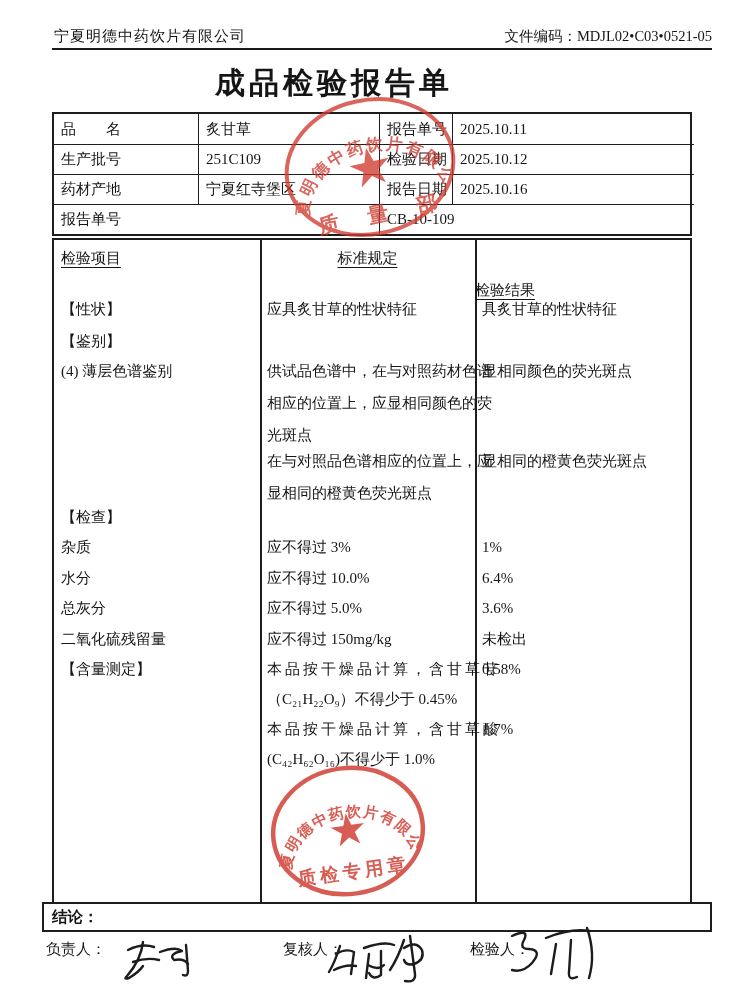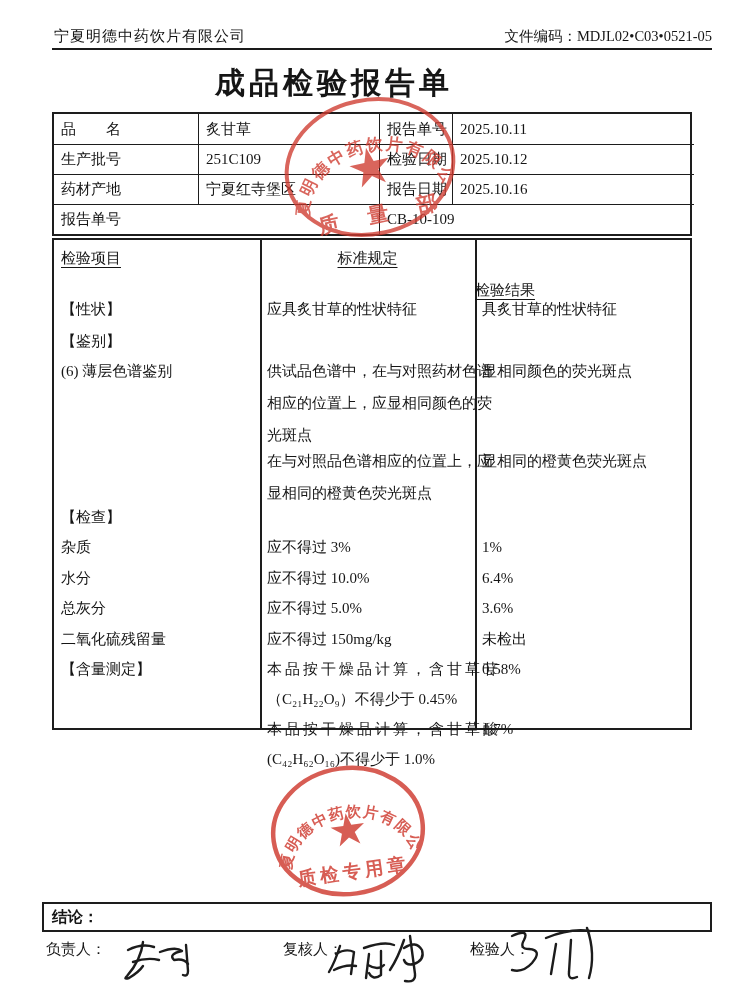--- a/index.html
+++ b/index.html
@@ -20,21 +20,21 @@
     display:grid;grid-template-columns:144px 181px 73px 242px;grid-auto-rows:30px;
     border:2px solid #1d1d1d;box-sizing:border-box;font-size:15px;
   }
   .info-table .cell{display:flex;align-items:center;padding-left:7px;box-sizing:border-box;
     border-top:1.5px solid #1d1d1d;border-left:1.5px solid #1d1d1d;white-space:nowrap;}
   .info-table .cell.r1{border-top:none;}
   .info-table .cell.c1{border-left:none;}
   .info-table .span2a{grid-column:1/3;border-left:none;}
   .info-table .span2b{grid-column:3/5;}
   
-  .main-table{position:absolute;left:52px;top:238px;width:640px;height:492px;
+  .main-table{position:absolute;left:52px;top:238px;width:640px;height:666px;
     border:2px solid #1d1d1d;box-sizing:border-box;font-size:15px;}
   .vline{position:absolute;top:0;bottom:0;width:1.5px;background:#1d1d1d;}
   .vline.v1{left:206px;} .vline.v2{left:421px;}
   .tl{position:absolute;white-space:nowrap;line-height:22px;}
   .th{text-decoration:underline;text-underline-offset:4px;}
   .center-col2{left:206px;width:215px;text-align:center;}
   .center-col3{left:421px;width:215px;margin-top:32px;}
   .c1{left:7px;} .c2{left:213px;} .c3{left:428px;}
   .spread{letter-spacing:3px;}
   
@@ -83,21 +83,21 @@
     <div class="tl th c1" style="top:7px">检验项目</div>
     <div class="tl th center-col2" style="top:7px">标准规定</div>
     <div class="tl th center-col3" style="top:7px">检验结果</div>
 
     <div class="tl c1" style="top:58px">【性状】</div>
     <div class="tl c2" style="top:58px">应具炙甘草的性状特征</div>
     <div class="tl c3" style="top:58px">具炙甘草的性状特征</div>
 
     <div class="tl c1" style="top:90px">【鉴别】</div>
 
-    <div class="tl c1" style="top:120px">(6) 薄层色谱鉴别</div>
+    <div class="tl c1" style="top:120px">(4) 薄层色谱鉴别</div>
     <div class="tl c2" style="top:120px">供试品色谱中，在与对照药材色谱</div>
     <div class="tl c2" style="top:152px">相应的位置上，应显相同颜色的荧</div>
     <div class="tl c2" style="top:184px">光斑点</div>
     <div class="tl c3" style="top:120px">显相同颜色的荧光斑点</div>
 
     <div class="tl c2" style="top:210px">在与对照品色谱相应的位置上，应</div>
     <div class="tl c2" style="top:242px">显相同的橙黄色荧光斑点</div>
     <div class="tl c3" style="top:210px">显相同的橙黄色荧光斑点</div>
 
     <div class="tl c1" style="top:266px">【检查】</div>

